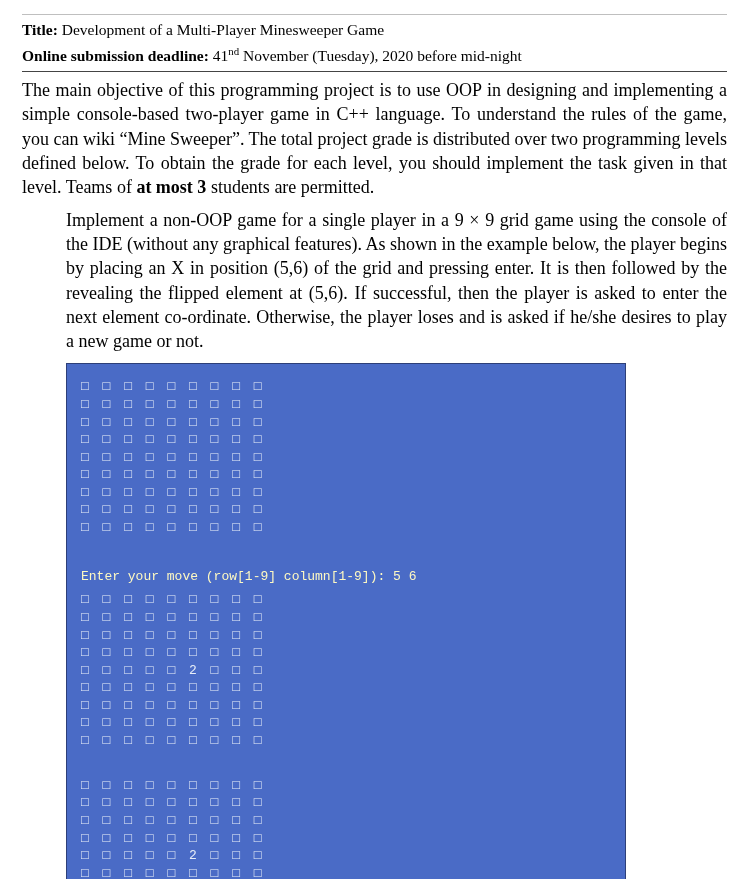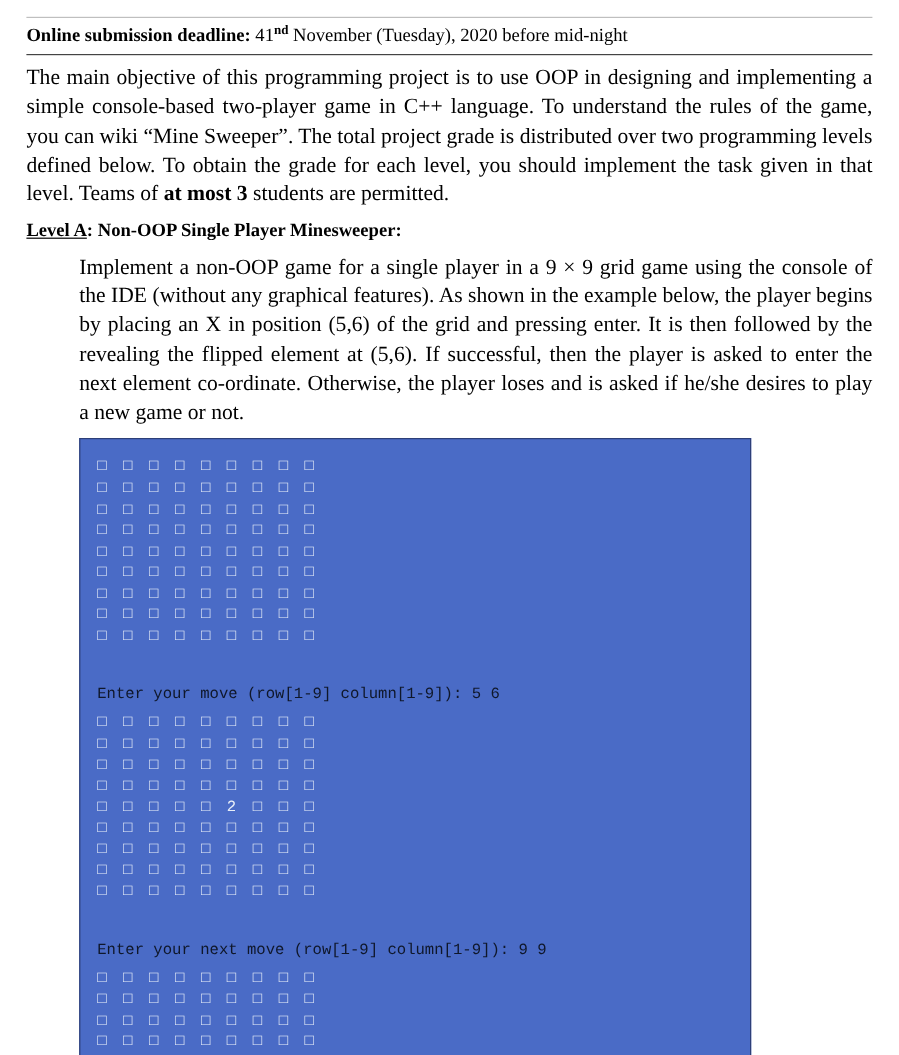--- a/index.html
+++ b/index.html
@@ -28,21 +28,20 @@
     .deadline-line {
       font-size: 15.5px;
       margin: 0 0 6px 0;
     }
     .deadline-line .label {
       font-weight: bold;
       text-align: right;
     }
     .deadline-line sup {
       font-size: 0.7em;
-      font-weight: bold;
     }
     .hr-mid {
       border: none;
       border-top: 1px solid #444;
       margin: 2px 0 6px 0;
     }
     .para {
       font-size: 18px;
       line-height: 1.35;
       text-align: justify;
@@ -78,51 +77,52 @@
       border: 1px solid #2d3f78;
       white-space: pre;
       width: 560px;
       box-sizing: border-box;
     }
     .grid-row {
       letter-spacing: 3px;
       font-size: 13px;
     }
     .prompt {
-      color: #0f172a;
+      color: #fef9c3;
       margin-top: 8px;
       margin-bottom: 6px;
       display: block;
     }
     .grid-block {
       margin: 4px 0 6px 0;
     }
   </style>
 </head>
 <body>
 
 <div class="page">
 
   <hr class="hr-top">
 
+  <div class="title-line">
+    <span class="label">Title:</span>
+    <span>Development of a Multi-Player Minesweeper Game</span>
+  </div>
 
   <div class="deadline-line">
     <span class="label">Online submission deadline:</span>
     <span>41</span><sup>nd</sup><span> November (Tuesday), 2020 before mid-night</span>
   </div>
 
   <hr class="hr-mid">
 
   <p class="para">
     The main objective of this programming project is to use OOP in designing and implementing a simple console-based two-player game in C++ language. To understand the rules of the game, you can wiki “Mine Sweeper”. The total project grade is distributed over two programming levels defined below. To obtain the grade for each level, you should implement the task given in that level. Teams of <b>at most 3</b> students are permitted.
   </p>
 
-  <div class="level-heading">
-    <span class="ulabel">Level A</span><span class="hbody">: Non-OOP Single Player Minesweeper:</span>
-  </div>
 
   <div class="indent-block">
     <p class="para-indent">Implement a non-OOP game for a single player in a 9 × 9 grid game using the console of the IDE (without any graphical features). As shown in the example below, the player begins by placing an X in position (5,6) of the grid and pressing enter. It is then followed by the revealing the flipped element at (5,6). If successful, then the player is asked to enter the next element co-ordinate. Otherwise, the player loses and is asked if he/she desires to play a new game or not.</p>
 
     <div class="console"><div class="grid-block"><span class="grid-row">□ □ □ □ □ □ □ □ □</span>
 <span class="grid-row">□ □ □ □ □ □ □ □ □</span>
 <span class="grid-row">□ □ □ □ □ □ □ □ □</span>
 <span class="grid-row">□ □ □ □ □ □ □ □ □</span>
 <span class="grid-row">□ □ □ □ □ □ □ □ □</span>
 <span class="grid-row">□ □ □ □ □ □ □ □ □</span>
@@ -131,21 +131,21 @@
 <span class="grid-row">□ □ □ □ □ □ □ □ □</span></div>
 <span class="prompt">Enter your move (row[1-9] column[1-9]): 5 6</span><div class="grid-block"><span class="grid-row">□ □ □ □ □ □ □ □ □</span>
 <span class="grid-row">□ □ □ □ □ □ □ □ □</span>
 <span class="grid-row">□ □ □ □ □ □ □ □ □</span>
 <span class="grid-row">□ □ □ □ □ □ □ □ □</span>
 <span class="grid-row">□ □ □ □ □ 2 □ □ □</span>
 <span class="grid-row">□ □ □ □ □ □ □ □ □</span>
 <span class="grid-row">□ □ □ □ □ □ □ □ □</span>
 <span class="grid-row">□ □ □ □ □ □ □ □ □</span>
 <span class="grid-row">□ □ □ □ □ □ □ □ □</span></div>
-<span class="prompt">Enter your next move (row[1-9] column[1-9]): 9 9</span><div class="grid-block"><span class="grid-row">□ □ □ □ □ □ □ □ □</span>
+<div class="grid-block"><span class="grid-row">□ □ □ □ □ □ □ □ □</span>
 <span class="grid-row">□ □ □ □ □ □ □ □ □</span>
 <span class="grid-row">□ □ □ □ □ □ □ □ □</span>
 <span class="grid-row">□ □ □ □ □ □ □ □ □</span>
 <span class="grid-row">□ □ □ □ □ 2 □ □ □</span>
 <span class="grid-row">□ □ □ □ □ □ □ □ □</span>
 <span class="grid-row">□ □ □ □ □ □ □ □ □</span>
 <span class="grid-row">□ □ □ □ □ □ □ □ □</span>
 </div>
 </div>
 

